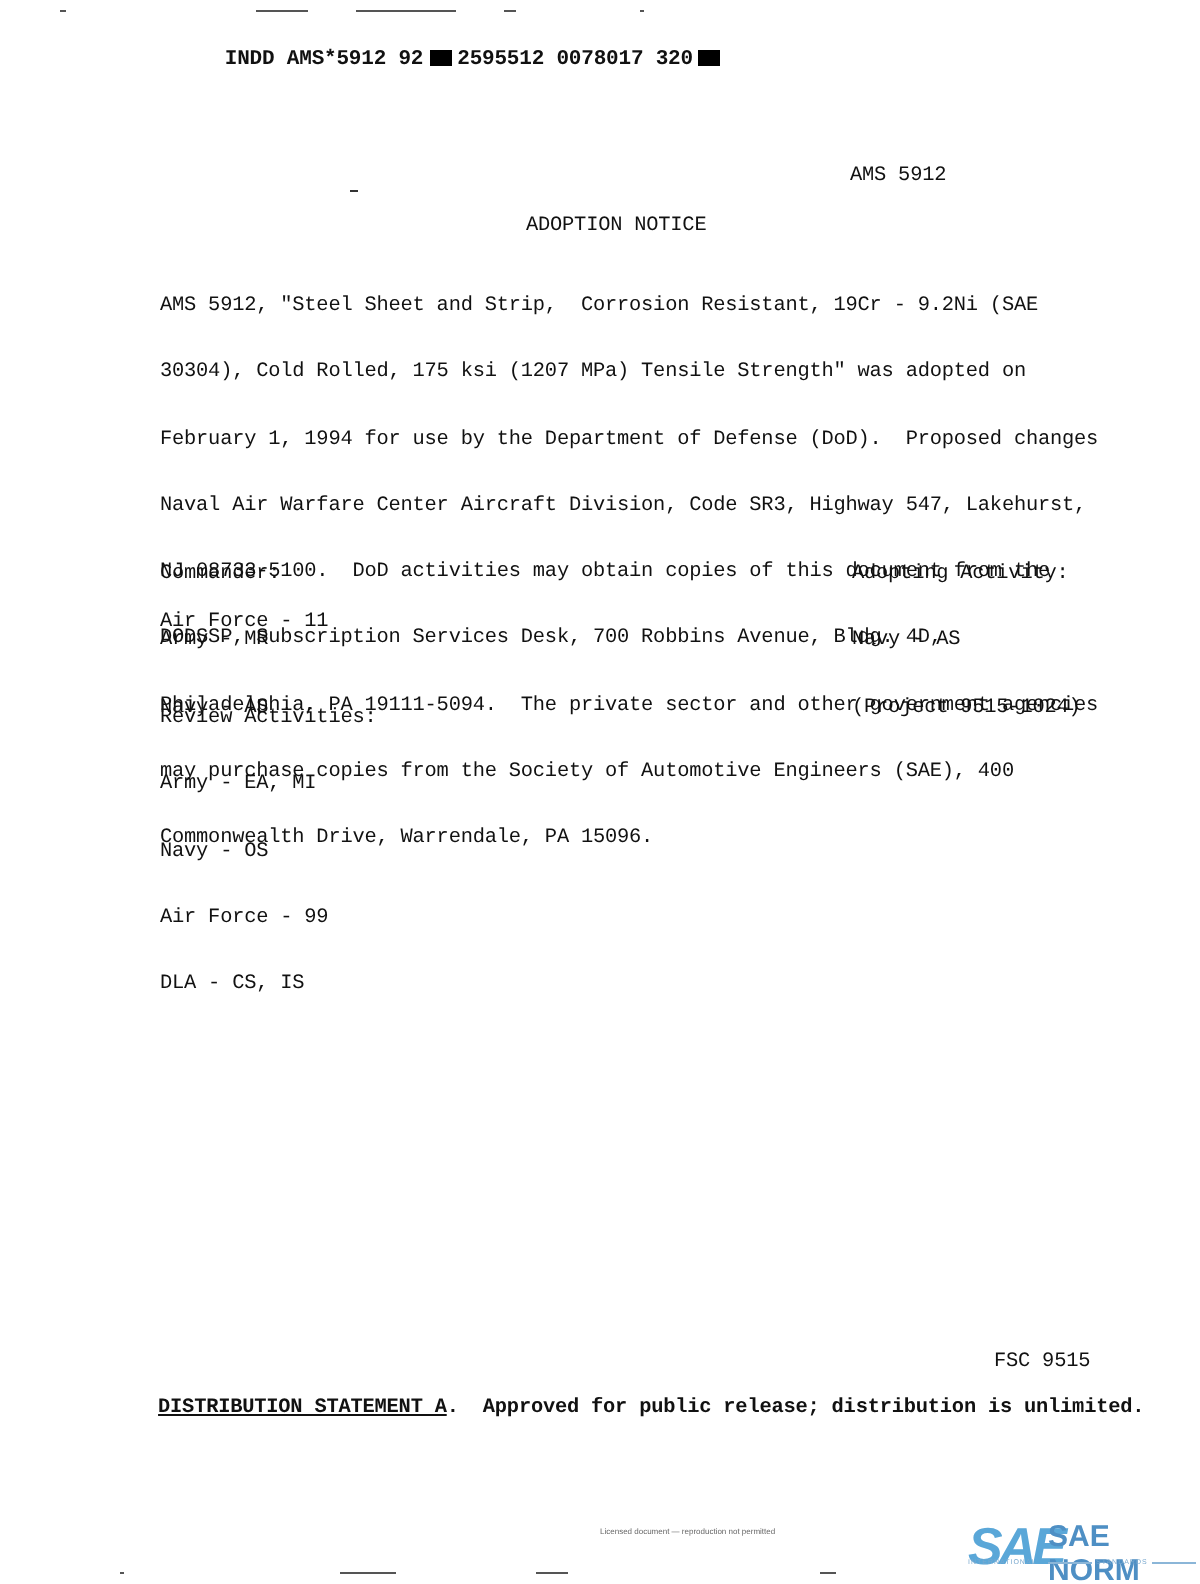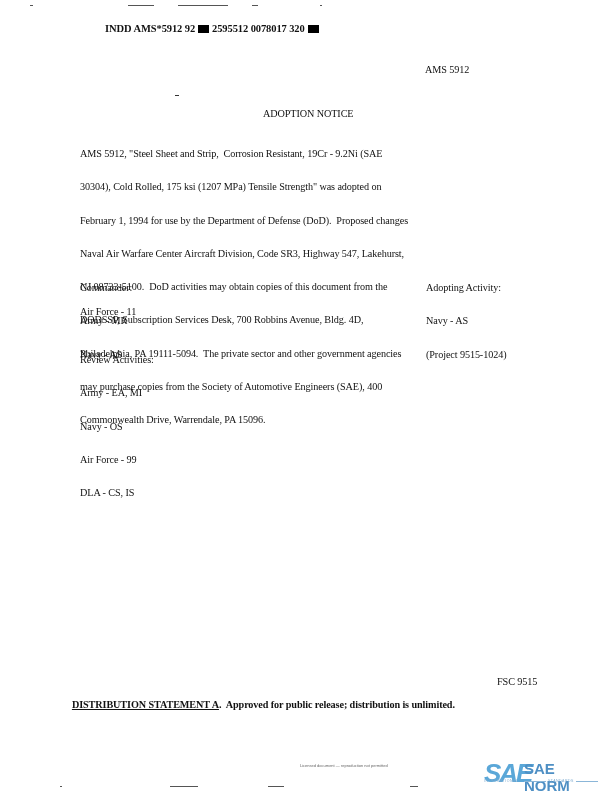--- a/index.html
+++ b/index.html
@@ -1,19 +1,19 @@
 <!DOCTYPE html>
 <html><head>
 <meta charset="utf-8">
 <style>
   html, body { margin: 0; padding: 0; background: #ffffff; }
   body { width: 600px; height: 792px; position: relative; overflow: hidden;
          font-family: "DejaVu Sans Mono", "Liberation Mono", monospace; color: #111; }
   .abs { position: absolute; white-space: pre; }
-  .mono { font-family: Liberation Serif, serif; font-size: 10.2px; letter-spacing: -0.1px; }
+  .mono { font-family: Liberation Mono, monospace; font-size: 10.2px; letter-spacing: -0.1px; }
   .line { height: 11.3px; line-height: 11.3px; }
   .speck { position: absolute; background: #555; height: 1px; }
   .block { display: inline-block; width: 11px; height: 8px; background: #000; vertical-align: -1px; margin: 0 3px; }
   .underline { text-decoration: underline; }
   .logo { position: absolute; left: 484px; top: 758px; width: 115px; height: 26px; }
   .logo .sae { position: absolute; left: 0; top: 0; font-family: "Liberation Sans", sans-serif;
                font-weight: bold; font-style: italic; font-size: 26px; color: #5aa7d8; letter-spacing: -2px; }
   .logo .norm { position: absolute; left: 40px; top: 2px; font-family: "Liberation Sans", sans-serif;
                 font-weight: bold; font-size: 15px; color: #4e8fc4; }
   .logo .sub { position: absolute; left: 0; top: 21px; font-family: "Liberation Sans", sans-serif;
@@ -27,21 +27,21 @@
 <div class="speck" style="left:30px;top:5px;width:3px;"></div>
 <div class="speck" style="left:128px;top:5px;width:26px;"></div>
 <div class="speck" style="left:178px;top:5px;width:50px;"></div>
 <div class="speck" style="left:252px;top:5px;width:6px;"></div>
 <div class="speck" style="left:320px;top:5px;width:2px;"></div>
 
 <div class="abs mono" style="left:100px;top:12px;font-size:10.5px;font-weight:bold;">
   <span>INDD AMS*5912 92</span><span class="block"></span><span>2595512 0078017 320</span><span class="block"></span>
 </div>
 
-<div class="abs mono" style="left:425px;top:64px;">AMS 5912</div>
+<div class="abs mono" style="left:425px;top:83px;">AMS 5912</div>
 
 <div class="speck" style="left:175px;top:95px;width:4px;background:#333;"></div>
 
 <div class="abs mono" style="left:263px;top:108px;">ADOPTION NOTICE</div>
 
 <div class="abs mono" style="left:80px;top:126px;">
   <div class="line">AMS 5912, "Steel Sheet and Strip,  Corrosion Resistant, 19Cr - 9.2Ni (SAE</div>
   <div class="line">30304), Cold Rolled, 175 ksi (1207 MPa) Tensile Strength" was adopted on</div>
   <div class="line">February 1, 1994 for use by the Department of Defense (DoD).  Proposed changes</div>
   <div class="line">Naval Air Warfare Center Aircraft Division, Code SR3, Highway 547, Lakehurst,</div>

